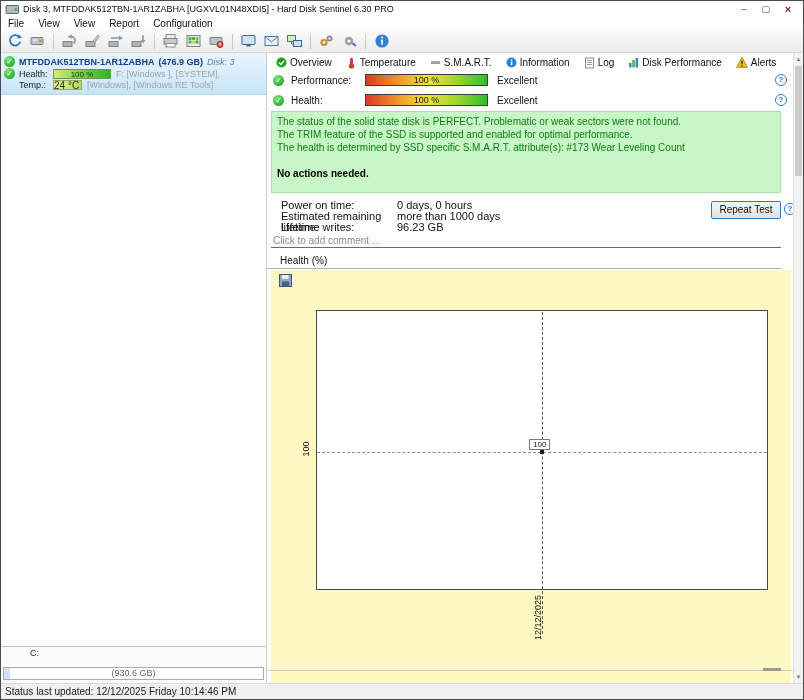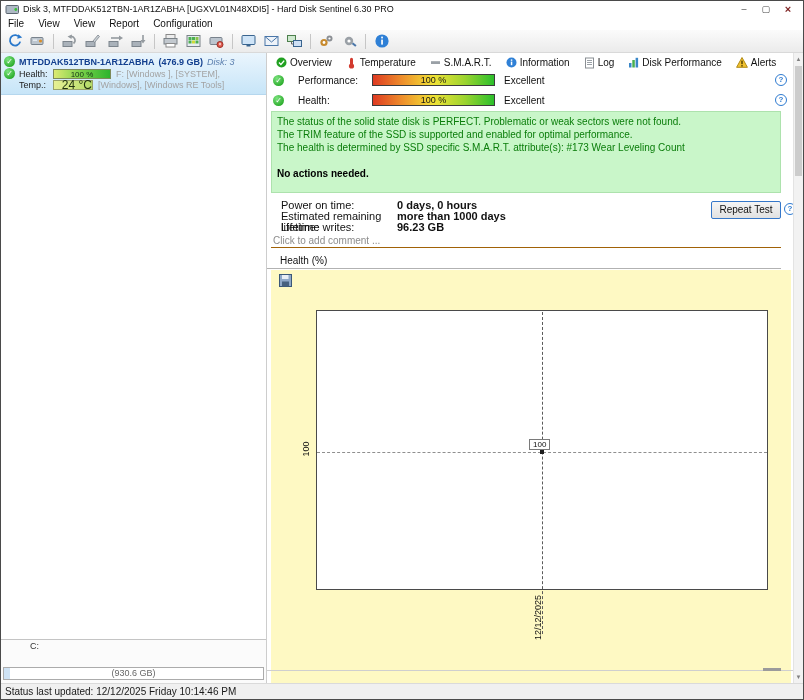--- a/index.html
+++ b/index.html
@@ -35,52 +35,52 @@
   
   .disk-item{background:linear-gradient(#eaf5fd,#c7e5f8);border-bottom:1px solid #b5d7ee;padding:2px 3px 4px}
   .disk-row{display:flex;align-items:center;margin-top:1px;white-space:nowrap}
   .chk{width:11px;height:11px;border-radius:50%;background:radial-gradient(circle at 35% 30%,#7ce27e,#109a10);color:#fff;font-size:8px;line-height:11px;text-align:center;flex:none;margin-right:4px}
   .chk::after{content:"✓"}
   .chk-spacer{width:15px;flex:none}
   .disk-name,.disk-size{font-size:9px;font-weight:bold;color:#123f8f;margin-right:4px}
   .disk-no{font-size:9px;font-style:italic;color:#5b7fae}
   .slbl{font-size:9px;color:#222;width:34px;flex:none}
   .mini-bar{width:58px;height:10px;border:1px solid #7d8a5a;background:linear-gradient(90deg,#dcea72,#7ed24b 45%,#2db42d);font-size:8px;text-align:center;line-height:9px;color:#143314;flex:none}
-  .temp-badge{width:40px;height:10px;border:1px solid #9aa36b;background:linear-gradient(90deg,#e7f094,#b4db67);font-size:12px;text-align:right;line-height:9px;color:#223311;flex:none}
+  .temp-badge{width:29px;height:10px;border:1px solid #9aa36b;background:linear-gradient(90deg,#e7f094,#b4db67);font-size:10px;text-align:left;line-height:9px;color:#223311;flex:none}
   .part-text{font-size:9px;color:#a3a3a3;margin-left:5px;overflow:hidden}
   .sidebar-fill{flex:1;background:#fff}
   .drive-sec{border-top:1px solid #c4c4c4;padding:1px 2px 3px;background:#fbfbfb}
   .drive-letter{font-size:9px;color:#333;margin-left:27px;height:10px;line-height:10px}
-  .drive-bar{height:13px;border:1px solid #ababab;margin-top:16px;background:#fff;position:relative;font-size:9px;color:#666;text-align:center;line-height:11px}
+  .drive-bar{height:13px;border:1px solid #ababab;margin-top:9px;background:#fff;position:relative;font-size:9px;color:#666;text-align:center;line-height:11px}
   .drive-fill{position:absolute;left:0;top:0;bottom:0;width:6px;background:#cfe3f5}
   .drive-bar span{position:relative}
 
   
   .tabbar{position:absolute;left:0;top:0;right:0;height:17px;display:flex;align-items:center;padding-left:2px;font-size:10px;color:#111;background:#fff}
   .tab{display:flex;align-items:flex-start;gap:3px;padding:4px 7px;height:17px}
   .tab svg{flex:none}
 
   
   .metric-row{position:absolute;left:6px;right:6px;height:14px;display:flex;align-items:center}
   .row-performance{top:20px}.row-health{top:40px}
-  .mlabel{font-size:10px;color:#111;margin-left:10px;width:74px}
+  .mlabel{font-size:10px;color:#111;margin-left:3px;width:74px}
   .gradient-bar{width:123px;height:12px;border:1px solid #3c3c3c;background:linear-gradient(90deg,#de3a22 0%,#ee8e2b 24%,#f1e336 50%,#9cd42f 76%,#2cc02c 100%);font-size:9px;text-align:center;line-height:10px;color:#141414;margin-right:9px;flex:none}
   .rating{font-size:10px;font-weight:normal;color:#111;flex:1}
   .help{width:12px;height:12px;border-radius:50%;border:1px solid #2f7bd0;color:#2f7bd0;font-size:8px;font-weight:bold;text-align:center;line-height:10px;flex:none;background:#fff}
   .help::after{content:"?"}
 
   
   .status-box{position:absolute;left:4px;top:58px;width:510px;height:82px;background:#c9f6c9;border:1px solid #ade2ad;padding:3px 5px;font-size:10px;line-height:13px;color:#0a7d0a}
   .status-noaction{color:#000;font-weight:bold;margin-top:13px}
 
   
   .stats{position:absolute;left:14px;top:147px;font-size:11px;color:#111}
   .stat-row{display:flex;height:11px;line-height:11px}
   .stat-label{width:116px}
-  .stat-value{font-weight:bold}
+  .stat-value{font-weight:normal}
   .repeat-btn{position:absolute;left:444px;top:148px;width:70px;height:18px;background:linear-gradient(#f5f5f5,#e1e1e1);border:1px solid #3577c9;border-radius:2px;font-size:10px;text-align:center;line-height:16px;color:#111}
   .help-repeat{position:absolute;left:517px;top:150px}
 
   
   .comment{position:absolute;left:4px;top:182px;width:510px;height:13px;border-bottom:1px solid #a16207;font-size:10px;color:#8c8c8c;line-height:12px;padding-left:2px}
 
   
   .chart-header{position:absolute;left:0;top:200px;right:12px;height:16px;border-bottom:1px solid #b2b2b2;font-size:10px;color:#111;line-height:15px;padding-left:13px}
   .chart-area{position:absolute;left:4px;top:217px;width:520px;height:460px;background:#fef9c3}
   .save-btn{position:absolute;left:7px;top:3px;width:15px;height:15px;display:flex;align-items:center;justify-content:center}

